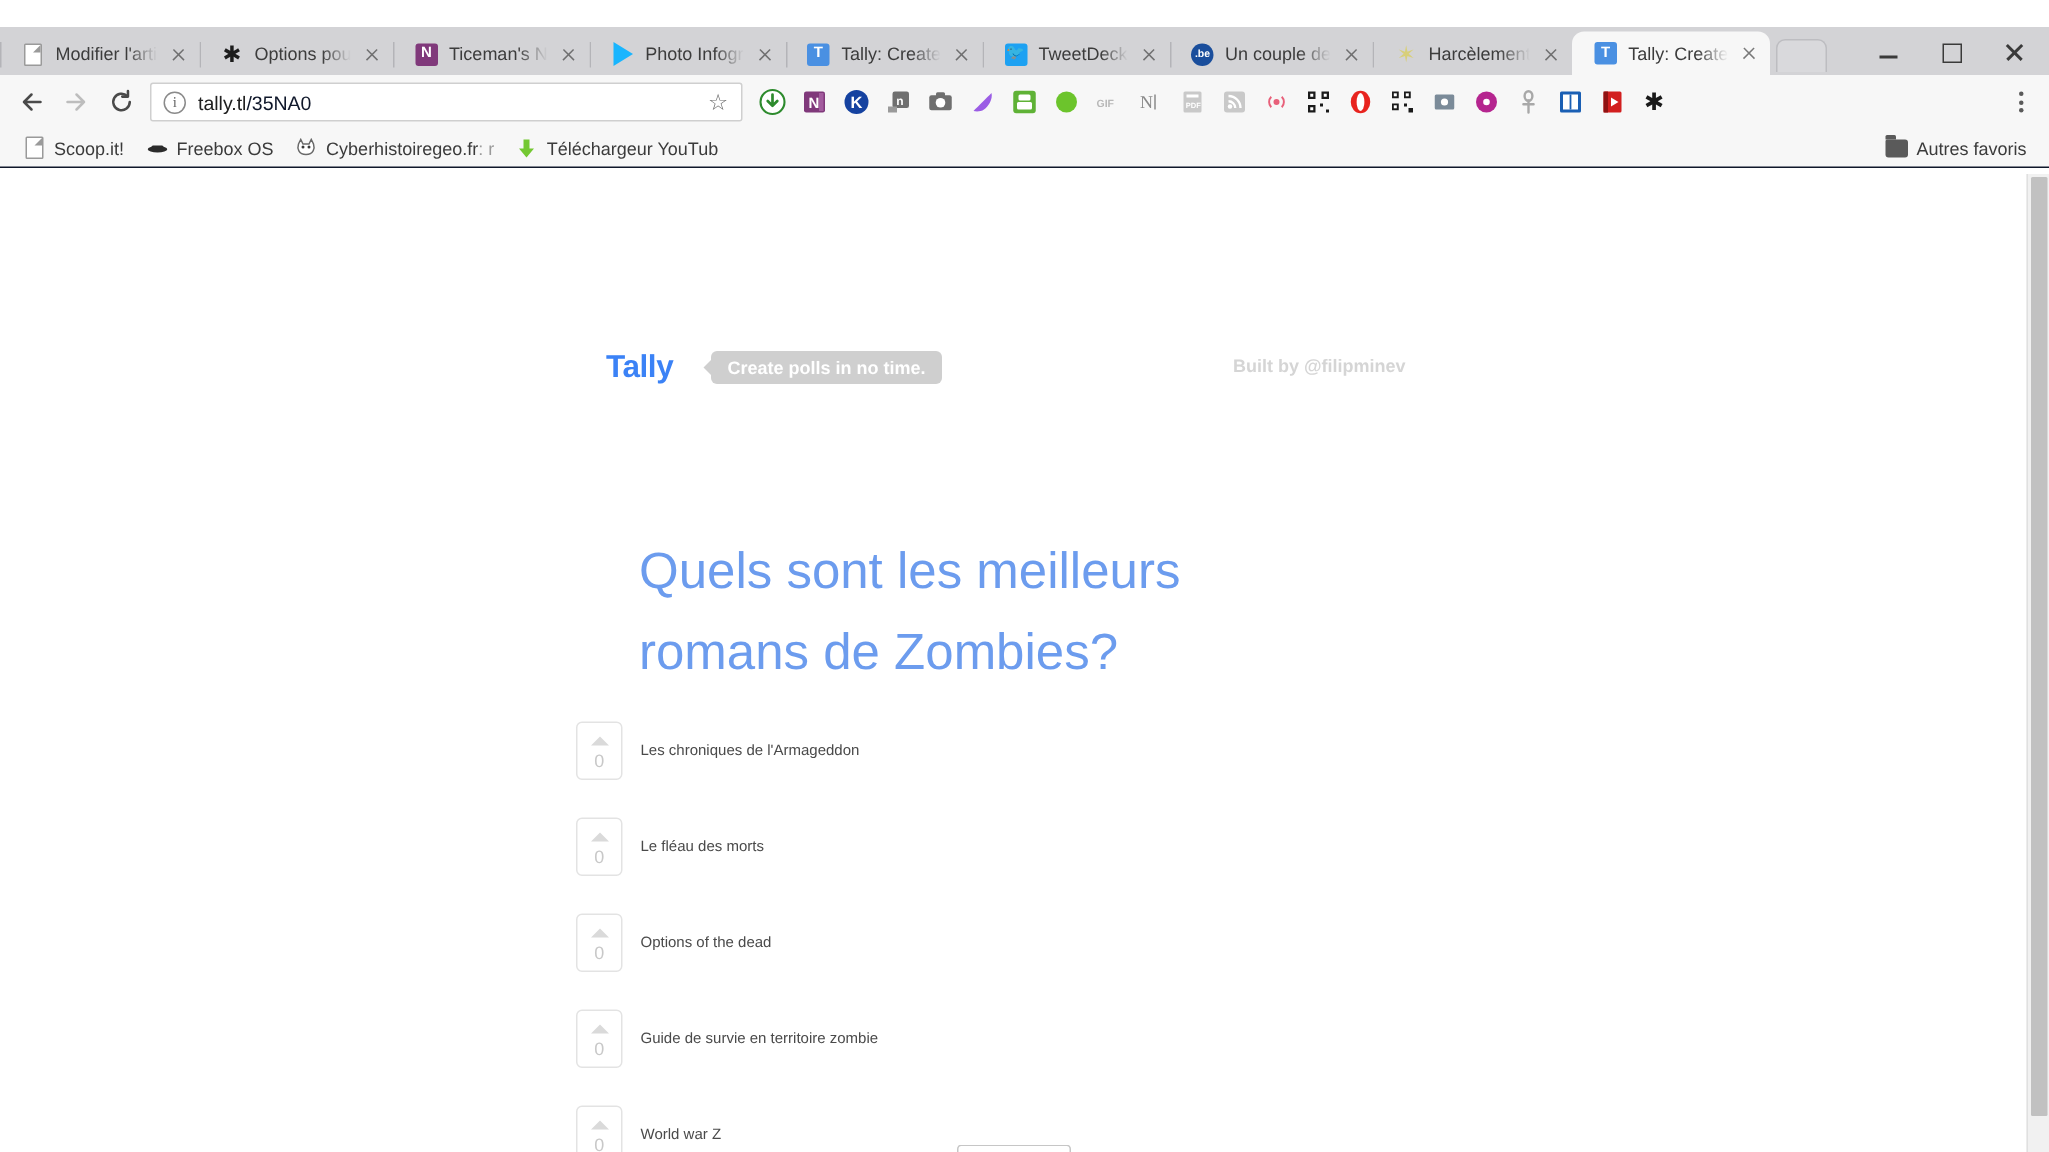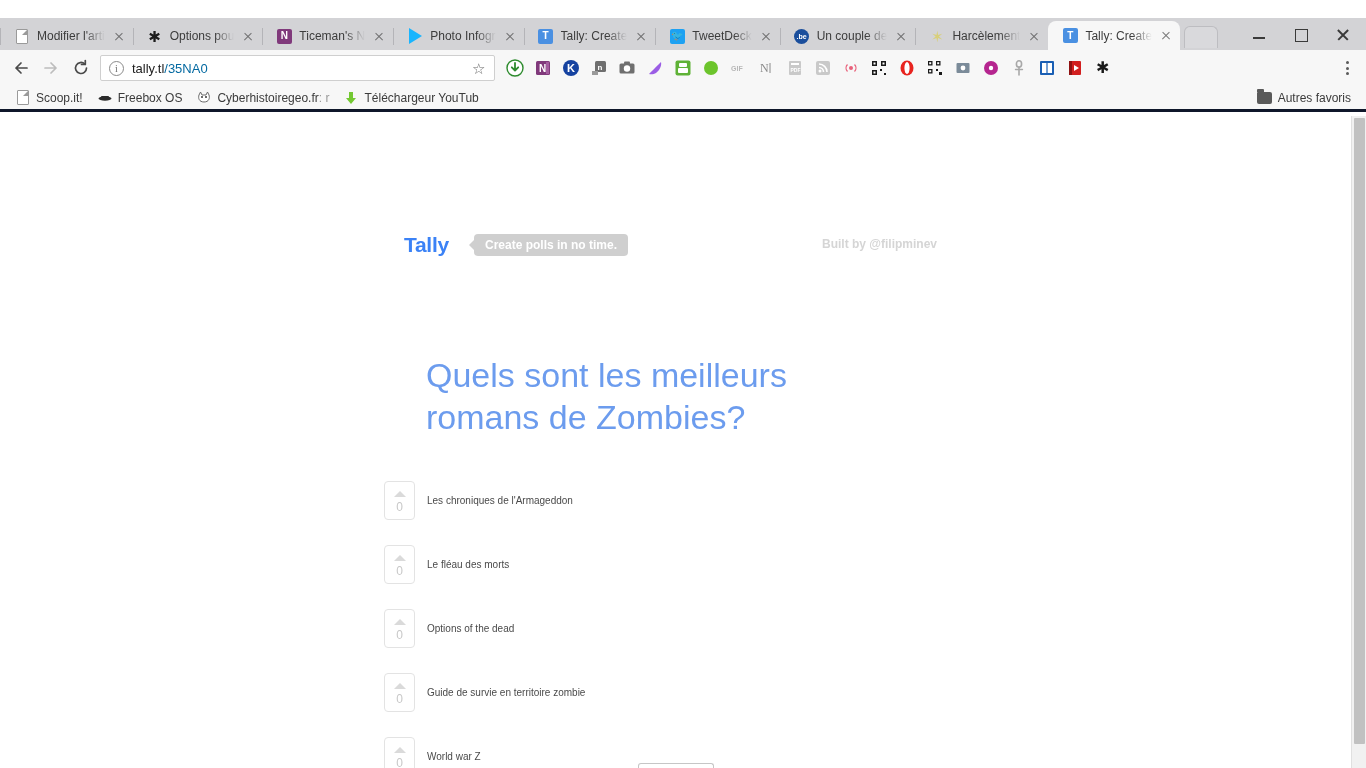--- a/index.html
+++ b/index.html
@@ -107,30 +107,30 @@
   .navbtn svg { display: block; }
   .omnibox {
     flex: 0 0 395px; height: 26px; margin: 0 6px 0 4px;
     background: #fff; border: 1px solid #cfcfcf; border-radius: 2px;
     display: flex; align-items: center; padding: 0 6px 0 8px;
   }
   .omni-info { width: 15px; height: 15px; border: 1.4px solid #8a8a8a; border-radius: 50%;
                display:flex;align-items:center;justify-content:center; font-size:10px; color:#6a6a6a;
                font-family:"Liberation Serif", serif; flex:0 0 15px; }
   .omni-url { flex:1 1 auto; margin-left: 8px; font-size: 13px; color: #202020; white-space: nowrap; }
-  .omni-url .dim { color: #0369a1; }
+  .omni-url .dim { color: #0f172a; }
   .omni-star { flex:0 0 16px; font-size: 15px; color: #6b6b6b; line-height:1;}
   .exticons { flex: 1 1 auto; display: flex; align-items: center; gap: 0px; }
   .ext { width: 28px; height: 28px; display:flex;align-items:center;justify-content:center; flex:0 0 28px;}
   .menubtn { width: 26px; height: 28px; display:flex;flex-direction:column;align-items:center;justify-content:center;gap:2.5px; flex:0 0 26px;}
   .menubtn i { width: 3px; height: 3px; background: #5a5a5a; border-radius: 50%; display:block;}
 
   
   .bookmarks {
-    height: 26px; background: #f7f7f7; border-bottom: 3px solid #0f172a;
+    height: 26px; background: #f7f7f7; border-bottom: 1px solid #0f172a;
     display: flex; align-items: center; padding: 0 8px; gap: 0;
   }
   .bm { display: flex; align-items: center; height: 22px; padding: 0 7px; font-size: 12px; color: #3b3b3b;
         white-space: nowrap; flex: 0 0 auto;}
   .bm-ico { width: 16px; height: 16px; margin-right: 5px; display:flex;align-items:center;justify-content:center; font-size:12px; flex:0 0 16px;}
   .bm .dim { color: #9a9a9a; }
   .bm-right { margin-left: auto; display: flex; align-items: flex-start; }
   .folder { width: 15px; height: 12px; background: #5a5a5a; border-radius: 1px 2px 2px 2px; position: relative; }
   .folder::before { content:""; position:absolute; left:0; top:-3px; width:7px; height:3px; background:#5a5a5a; border-radius:1px 1px 0 0;}
 
@@ -157,21 +157,21 @@
     border-color: transparent #cfcfcf transparent transparent;
   }
   .built-by {
     position: absolute; left: 822px; top: 121px;
     font-size: 12px; color: #d5d5d5; font-weight: bold;
   }
 
   .poll-title {
     position: absolute; left: 426px; top: 238px;
     width: 430px;
-    font-size: 34px; line-height: 42px;
+    font-size: 34px; line-height: 54px;
     color: #6c9cee; font-weight: normal;
   }
 
   .options { position: absolute; left: 384px; top: 352px; }
   .option-row { display: flex; align-items: center; height: 64px; }
   .vote-btn {
     width: 31px; height: 39px; flex: 0 0 31px;
     border: 1px solid #e3e3e3; border-radius: 4px; background: #fff;
     display: flex; flex-direction: column; align-items: center; justify-content: center;
     padding-top: 3px;

